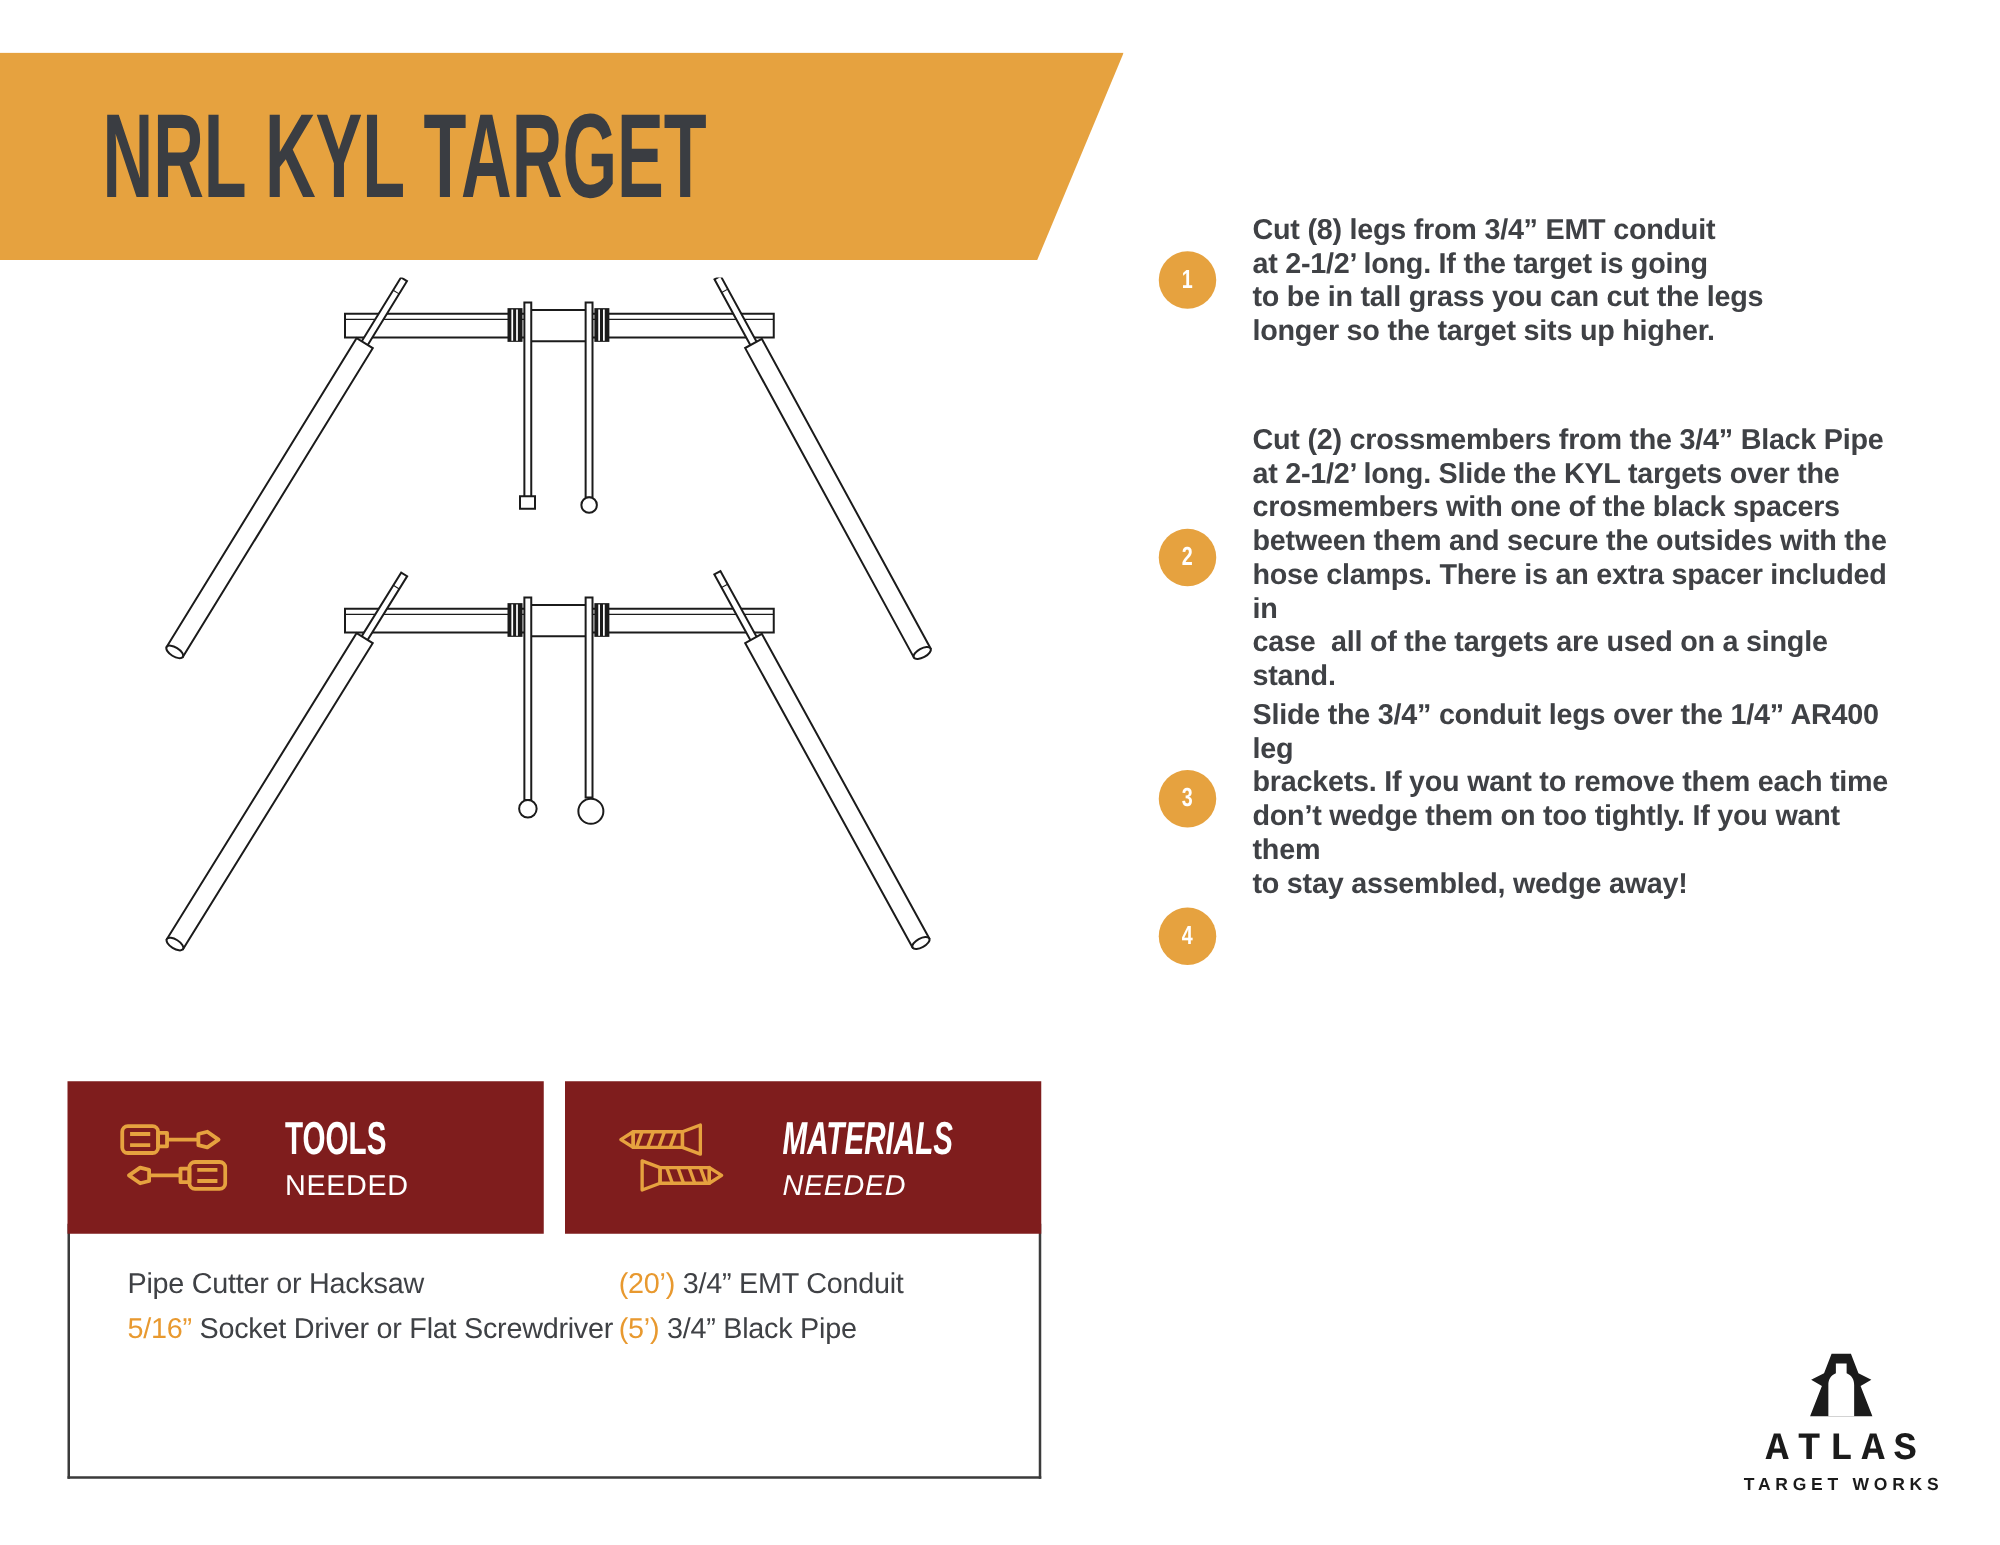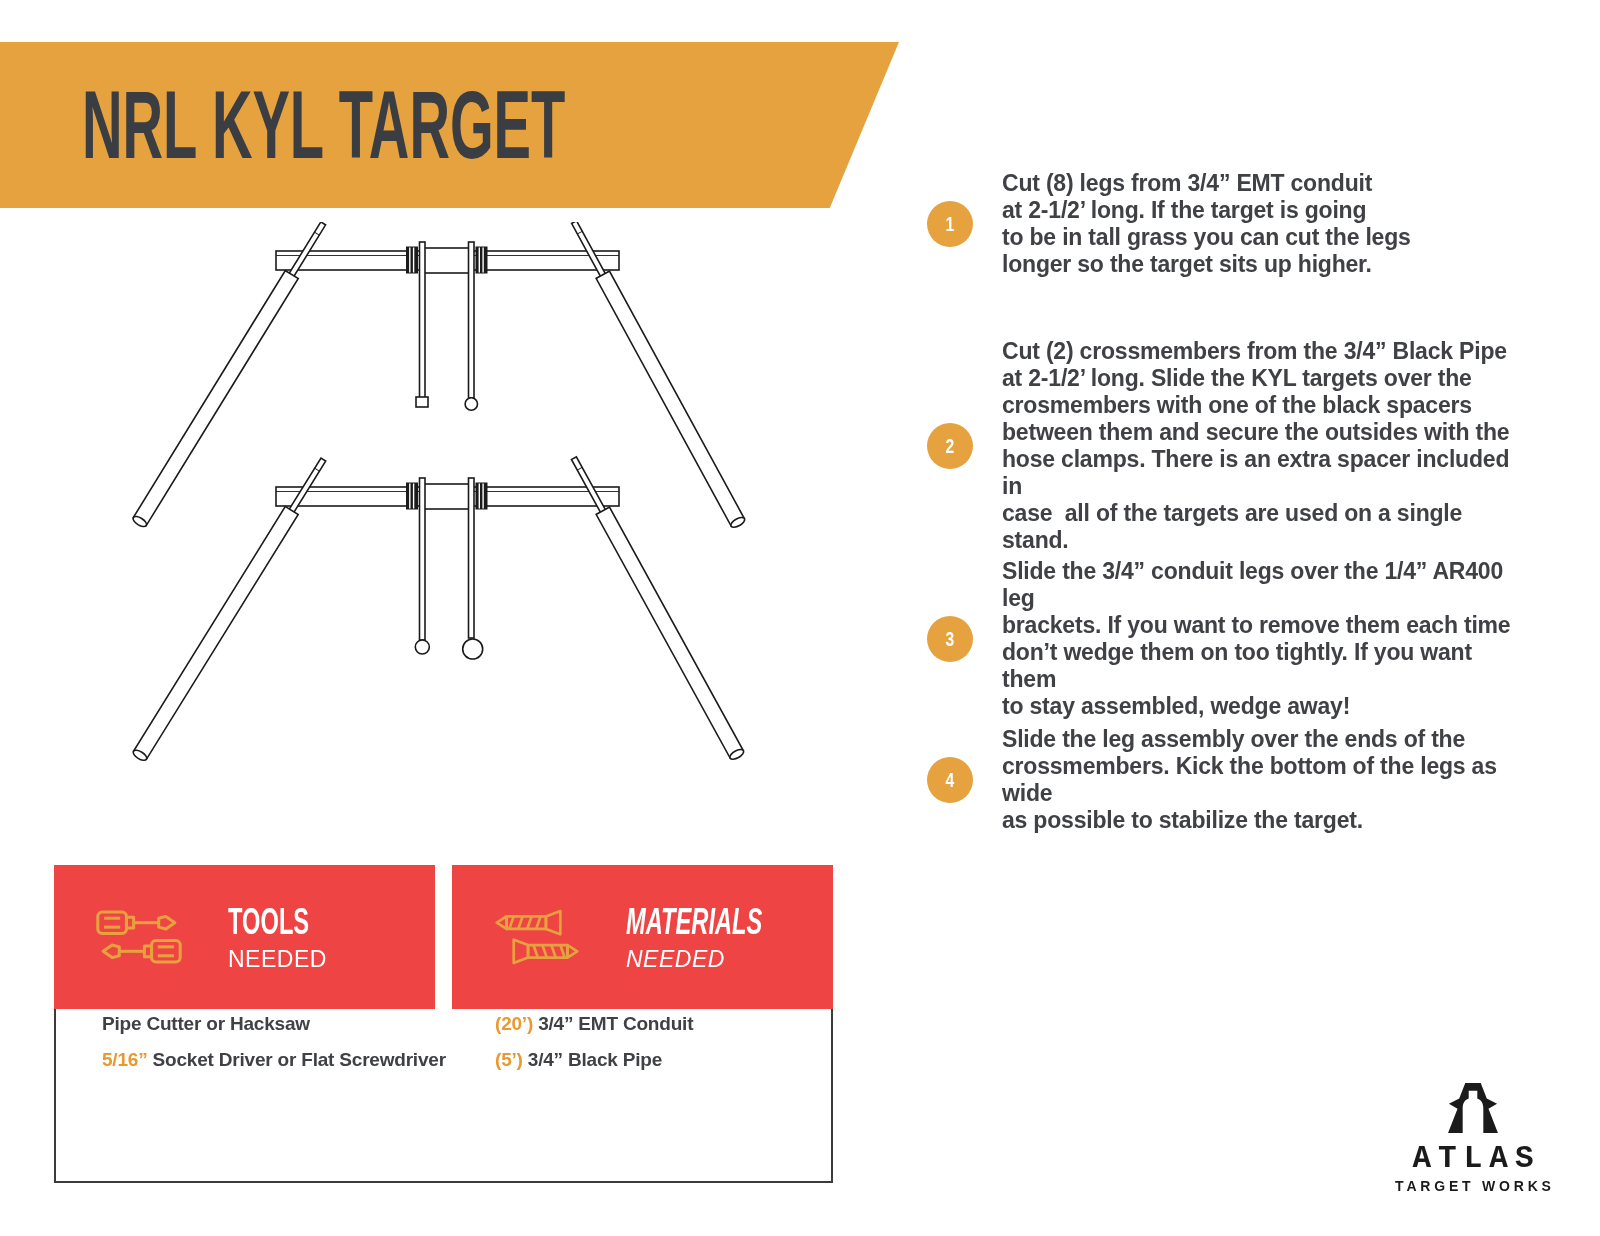--- a/index.html
+++ b/index.html
@@ -22,31 +22,31 @@
   .step-text { font-size:23px; line-height:27px; font-weight:600; color:#3F4145;
                letter-spacing:-0.2px; white-space:pre-wrap; }
   .step-1 { top:170px; } .step-2 { top:338px; } .step-3 { top:558px; } .step-4 { top:726px; }
 
   
   .diagram { position:absolute; left:110px; top:222px; }
   .diagram .ln { fill:#fff; stroke:#1b1b1b; stroke-width:1.6; }
   .diagram .thin { stroke:#1b1b1b; stroke-width:0.9; }
 
   
-  .panel { position:absolute; top:865px; width:381px; height:144px; background:#ef4444;
+  .panel { position:absolute; top:865px; width:381px; height:122px; background:#7f1d1d;
            display:flex; align-items:center; }
   .panel-tools { left:54px; } .panel-materials { left:452px;font-style:italic; }
   .panel-icon { margin-left:42px; flex:0 0 86px; }
   .panel-txt { margin-left:46px; color:#fff; }
   .panel-title { font-size:37px; font-weight:700; transform:scaleX(0.64); transform-origin:left center; white-space:nowrap; }
   .panel-sub { font-size:23px; font-weight:400; letter-spacing:0.5px; margin-top:3px; }
 
   .content-box { position:absolute; left:54px; top:979px; width:779px; height:204px;
                  border:2px solid #3B3B3B; border-top:none; background:#fff; }
-  .item { position:absolute; font-size:19px; font-weight:700; color:#3F4145; letter-spacing:-0.2px; white-space:pre; }
+  .item { position:absolute; font-size:23px; font-weight:400; color:#3F4145; letter-spacing:-0.2px; white-space:pre; }
   .accent { color:#E8992F; }
   .item-1 { left:102px; top:1013px; } .item-2 { left:102px; top:1049px; }
   .item-3 { left:495px; top:1013px; } .item-4 { left:495px; top:1049px; }
 
   
   .logo { position:absolute; left:1390px; top:1082px; width:166px; text-align:center; color:#1b1b1b; }
   .logo-name { font-size:31px; font-weight:700; letter-spacing:7px; margin-top:3px; margin-right:-7px;font-family:Liberation Mono, monospace; }
   .logo-tagline { font-size:14px; font-weight:700; letter-spacing:3.8px; margin-top:2px; margin-right:-3.8px; }
 </style>
 </head>
@@ -152,23 +152,20 @@
     </div>
   <div class="step-text">Slide the 3/4” conduit legs over the 1/4” AR400 leg
 brackets. If you want to remove them each time
 don’t wedge them on too tightly. If you want them
 to stay assembled, wedge away!</div>
 </div>
 <div class="step step-4">
   <div class="step-num">
       <span>4</span>
     </div>
-  <div class="step-text">Slide the leg assembly over the ends of the
-crossmembers. Kick the bottom of the legs as wide
-as possible to stabilize the target.</div>
 </div>
 
 <div class="content-box"></div>
 
 <div class="panel panel-tools">
   <svg class="panel-icon" width="86" height="56" viewBox="0 0 96 62">
     <g fill="none" stroke="#E6A23F" stroke-width="3.4" stroke-linejoin="round">
       <rect x="2" y="3" width="32" height="24" rx="5"></rect>
       <line x1="9" y1="10" x2="27" y2="10"></line>
       <line x1="9" y1="20" x2="27" y2="20"></line>

